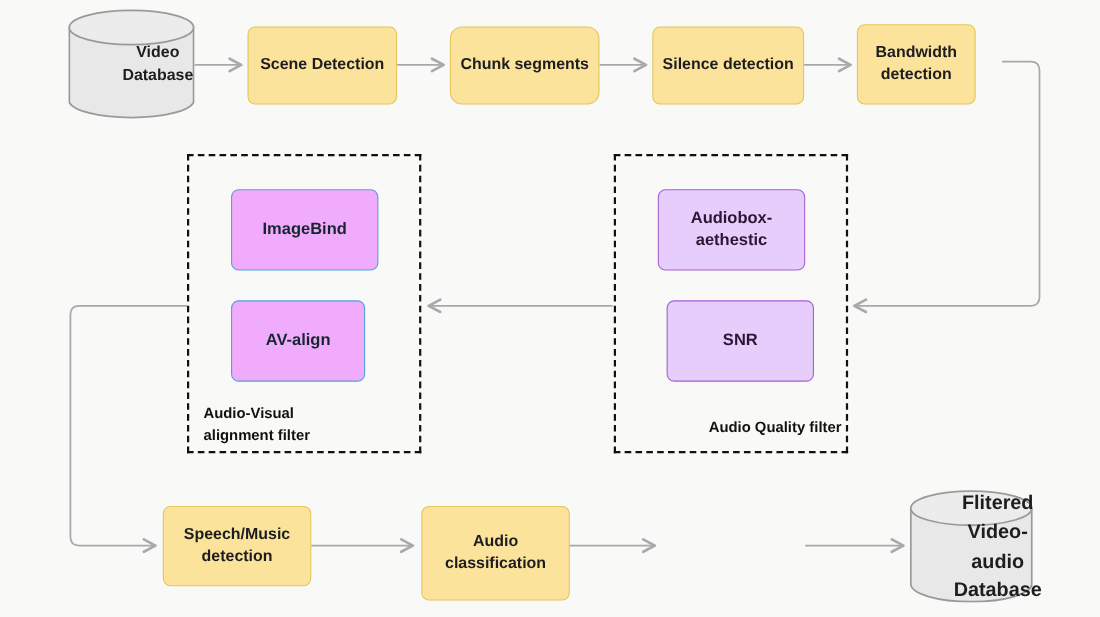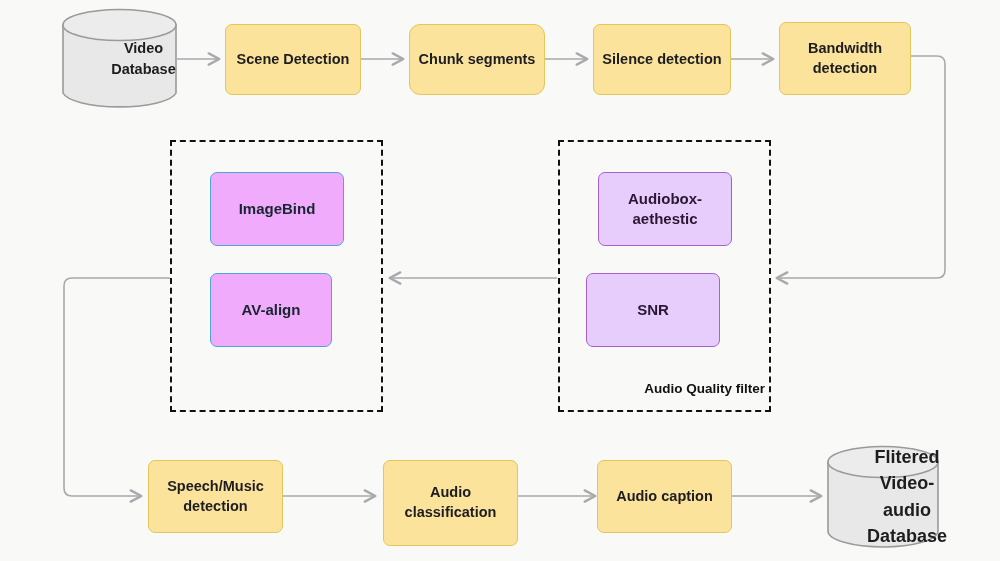--- a/index.html
+++ b/index.html
@@ -139,40 +139,41 @@
     <div class="cyl-label">Video
 Database</div>
   </div>
 
   <div class="node proc" style="left:225px; top:24px; width:136px; height:71px;">Scene Detection</div>
 
   <div class="node proc" style="left:409px; top:24px; width:136px; height:71px;border-radius:11px;">Chunk segments</div>
 
   <div class="node proc" style="left:593px; top:24px; width:138px; height:71px;">Silence detection</div>
 
-  <div class="node proc" style="left:779px; top:22px; width:132px; height:73px;">Bandwidth
+  <div class="node proc" style="left:779px; top:22px; width:108px; height:73px;">Bandwidth
 detection</div>
 
   <div class="group" style="left:170px; top:140px; width:213px; height:272px;"></div>
   <div class="node blue" style="left:210px; top:172px; width:134px; height:74px;">ImageBind</div>
   <div class="node blue" style="left:210px; top:273px; width:122px; height:74px;">AV-align</div>
+  <div class="group-label" style="left:185px; top:366px; width:190px;">Audio-Visual
+alignment filter</div>
 
   <div class="group" style="left:558px; top:140px; width:213px; height:272px;"></div>
   <div class="node purple" style="left:598px; top:172px; width:134px; height:74px;">Audiobox-
 aethestic</div>
-  <div class="node purple" style="left:586px; top:273px; width:134px; height:74px;">SNR</div>
+  <div class="node purple" style="left:606px; top:273px; width:134px; height:74px;">SNR</div>
   <div class="group-label" style="left:570px; top:379px; width:195px;text-align:right;">Audio Quality filter</div>
 
   <div class="node proc" style="left:148px; top:460px; width:135px; height:73px;">Speech/Music
 detection</div>
 
   <div class="node proc" style="left:383px; top:460px; width:135px; height:86px;">Audio
 classification</div>
 
-  <div class="node proc" style="left:597px; top:460px; width:135px; height:73px;">Audio caption</div>
 
   <div class="cyl-wrap" style="left:827px; top:445px; width:112px; height:103px;">
     <svg class="cyl-svg" width="112" height="103" viewBox="0 0 112 103">
       <path d="M1,17 L1,86 A55,16 0 0 0 111,86 L111,17 Z" fill="#e8e8e8" stroke="#9a9a9a" stroke-width="1.6"></path>
       <ellipse cx="56" cy="17" rx="55" ry="15.5" fill="#ececec" stroke="#9a9a9a" stroke-width="1.6"></ellipse>
     </svg>
     <div class="cyl-label" style="font-size:18px;">Flitered
 Video-audio
 Database</div>
   </div>

